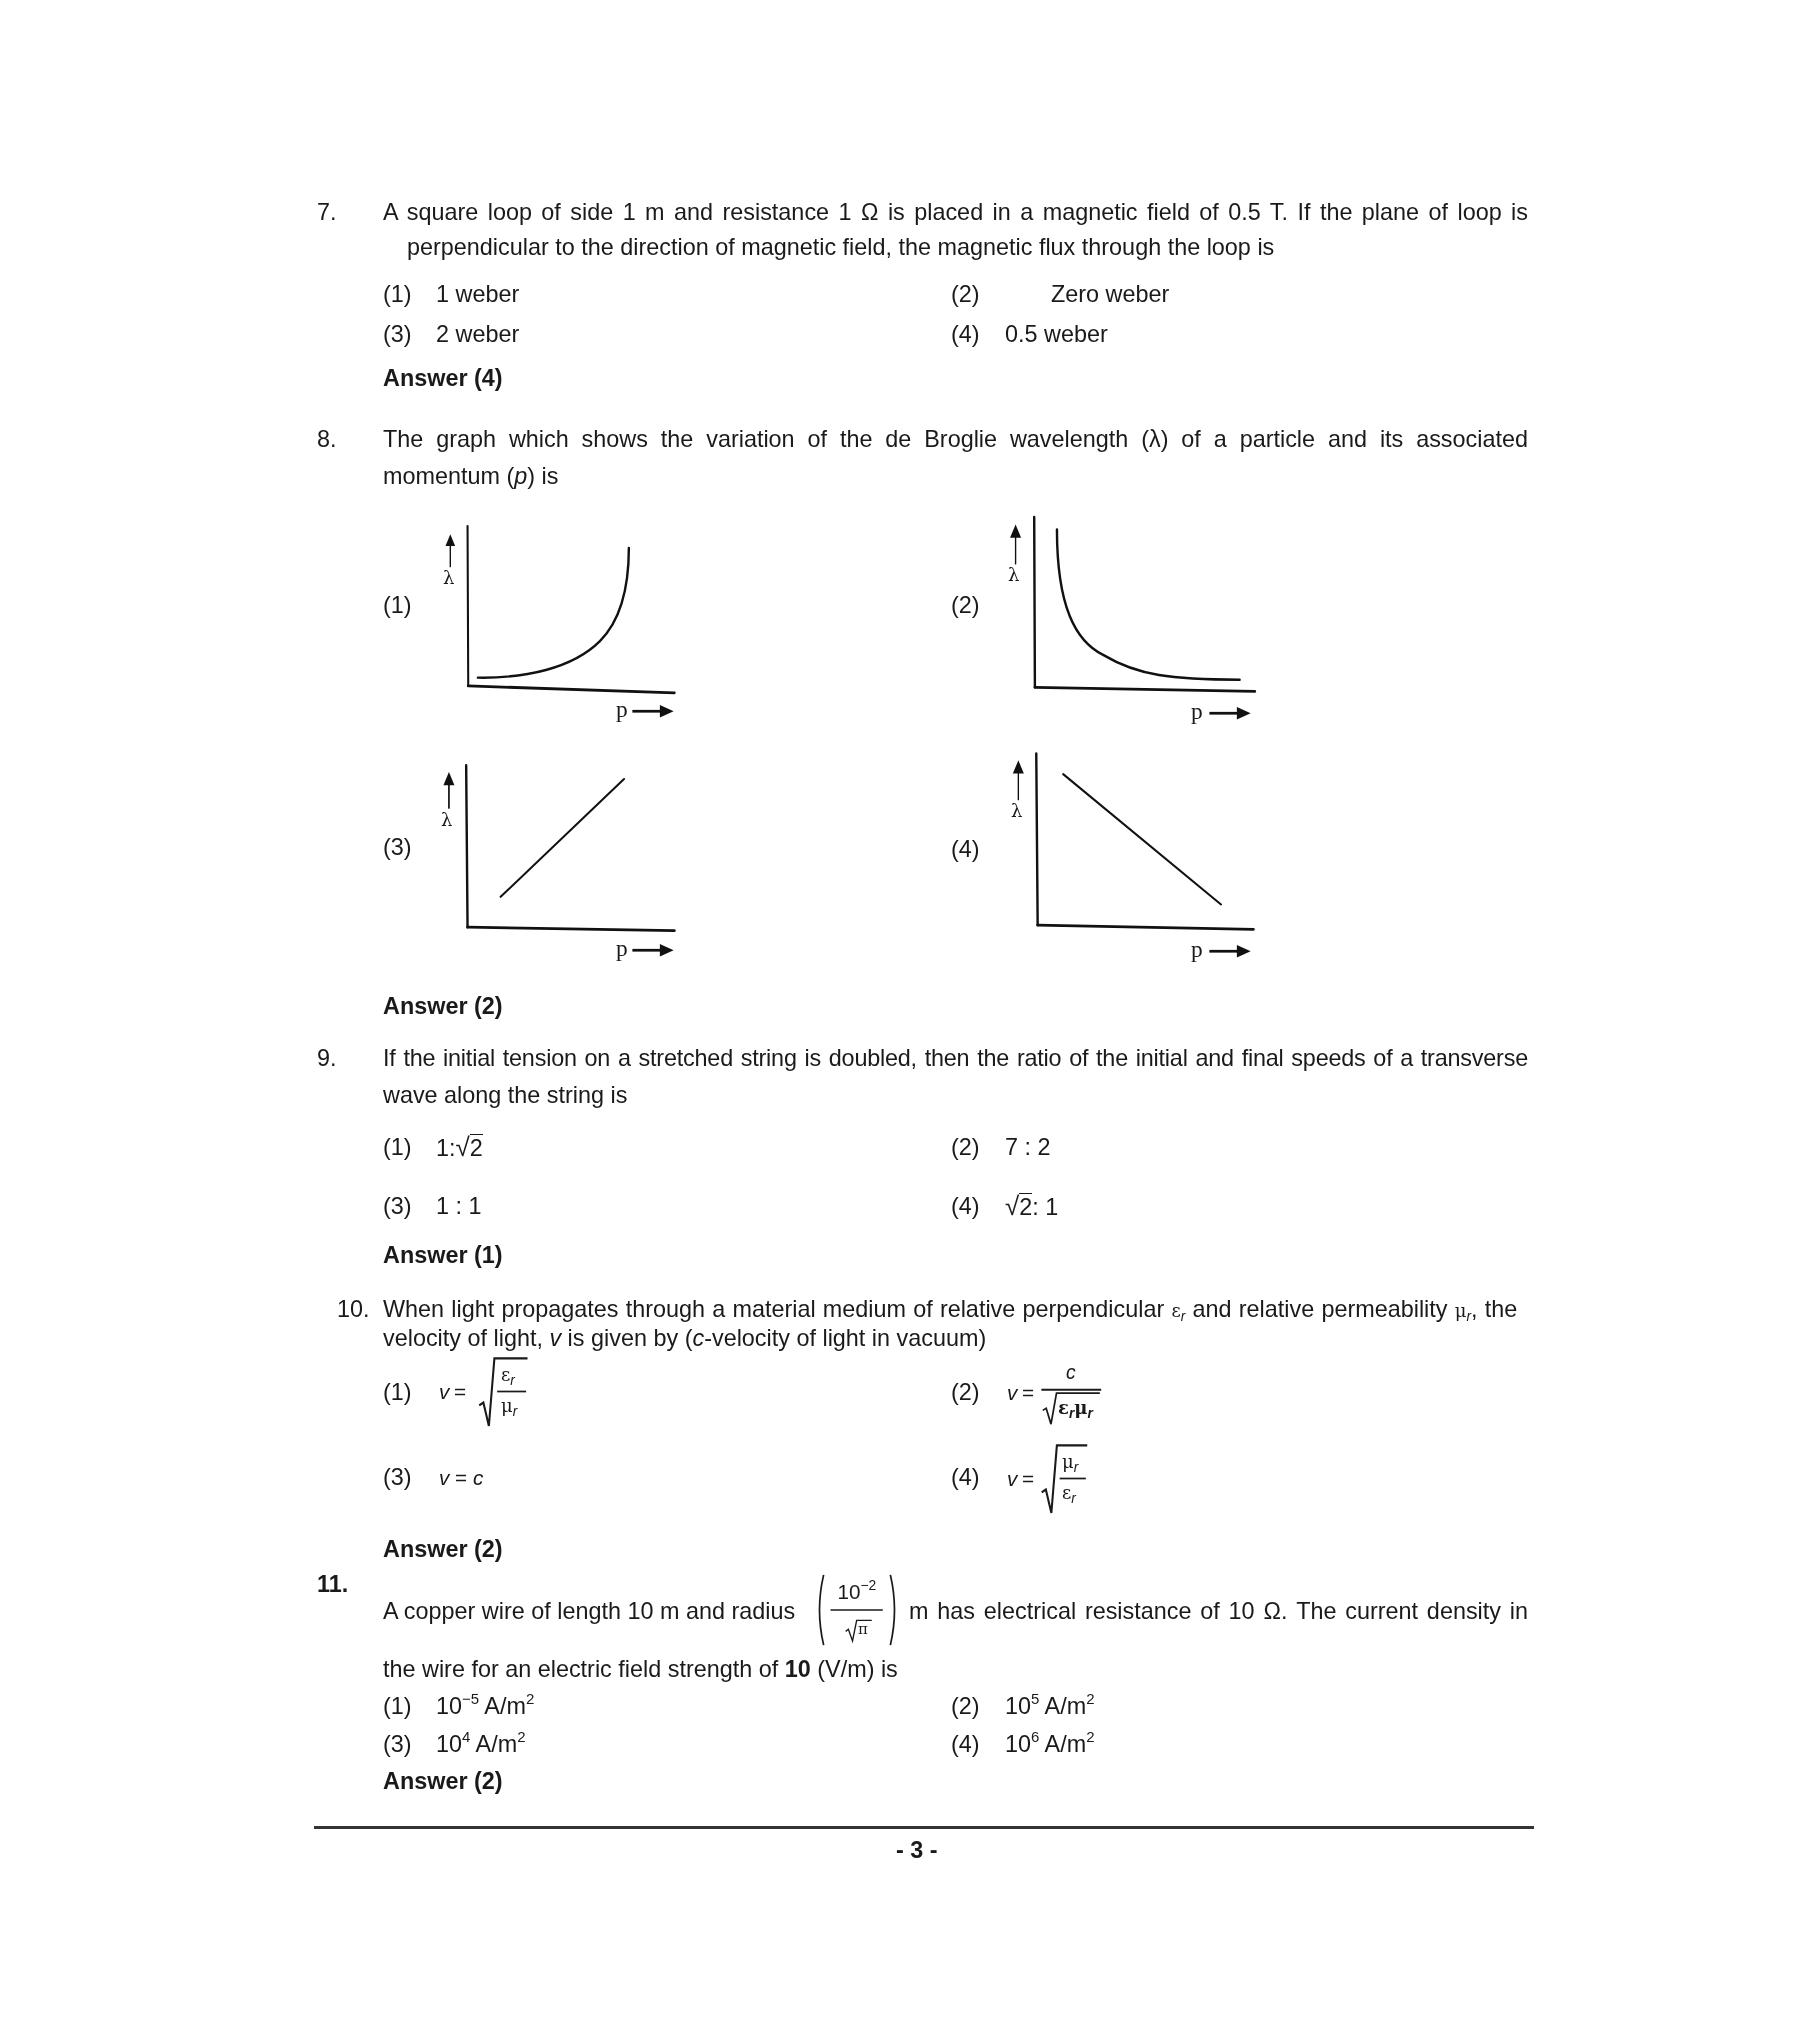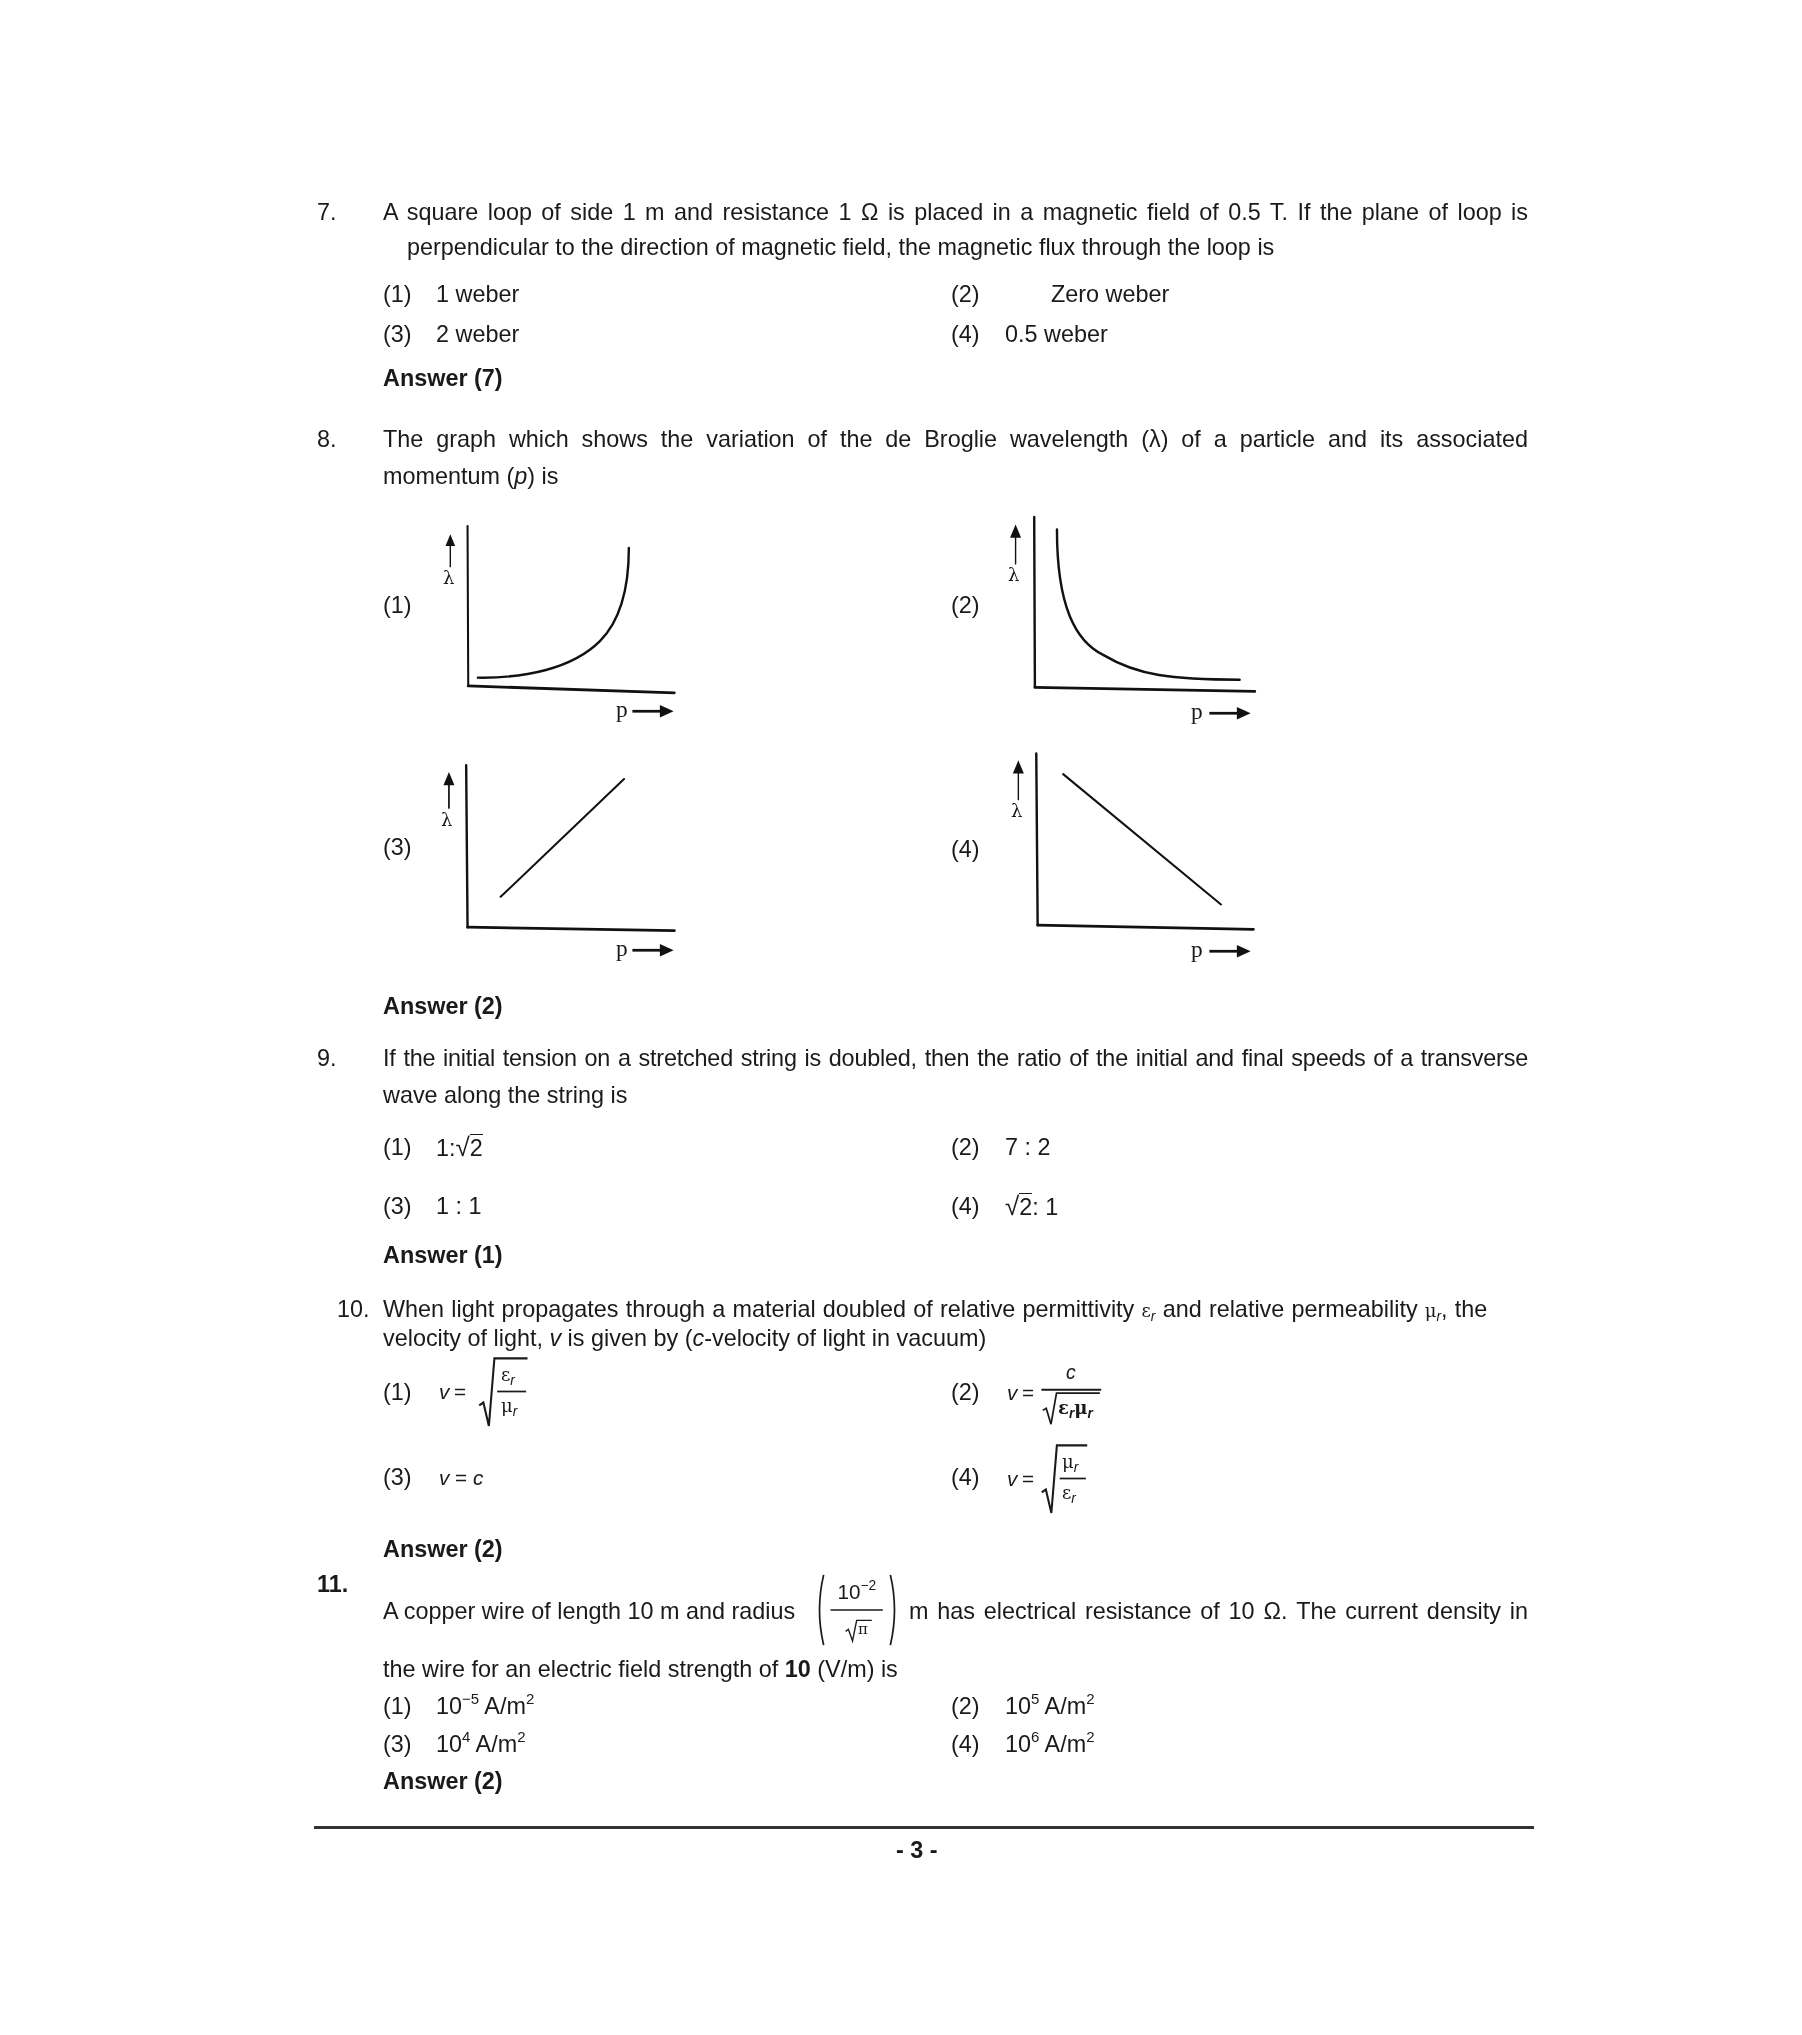--- a/index.html
+++ b/index.html
@@ -27,21 +27,21 @@
 <div class="abs t" style="left:383px;top:234px;margin-left:24px;">perpendicular to the direction of magnetic field, the magnetic flux through the loop is</div>
 
 <div class="abs t" style="left:383px;top:281px;">(1)</div>
 <div class="abs t" style="left:436px;top:281px;">1 weber</div>
 <div class="abs t" style="left:951px;top:281px;">(2)</div>
 <div class="abs t" style="left:1005px;top:281px;margin-left:46px;">Zero weber</div>
 <div class="abs t" style="left:383px;top:321px;">(3)</div>
 <div class="abs t" style="left:436px;top:321px;">2 weber</div>
 <div class="abs t" style="left:951px;top:321px;">(4)</div>
 <div class="abs t" style="left:1005px;top:321px;">0.5 weber</div>
-<div class="abs ans" style="left:383px;top:365px;">Answer (7)</div>
+<div class="abs ans" style="left:383px;top:365px;">Answer (4)</div>
 
 <div class="abs qnum" style="left:317px;top:426px;">8.</div>
 <div class="abs qtext" style="left:383px;top:426px;">The graph which shows the variation of the de Broglie wavelength (λ) of a particle and its associated</div>
 <div class="abs t" style="left:383px;top:463px;"><span>momentum (</span><span class="it">p</span><span>) is</span></div>
 
 <div class="abs t" style="left:383px;top:592px;">(1)</div>
 <div class="abs t" style="left:951px;top:592px;">(2)</div>
 <div class="abs t" style="left:383px;top:834px;">(3)</div>
 <div class="abs t" style="left:951px;top:836px;">(4)</div>
 
@@ -121,21 +121,21 @@
 <div class="abs t" style="left:1005px;top:1134px;">7 : 2</div>
 
 <div class="abs t" style="left:383px;top:1193px;">(3)</div>
 <div class="abs t" style="left:436px;top:1193px;">1 : 1</div>
 <div class="abs t" style="left:951px;top:1193px;">(4)</div>
 <div class="abs t" style="left:1005px;top:1193px;"><span style="font-size:26px;">√</span><span style="border-top:1.7px solid #1a1a1a;">2</span><span>: 1</span></div>
 
 <div class="abs ans" style="left:383px;top:1242px;">Answer (1)</div>
 
 <div class="abs qnum" style="left:317px;top:1296px;margin-left:20px;">10.</div>
-<div class="abs t" style="left:383px;top:1296px;word-spacing:0.7px;"><span>When light propagates through a material doubled of relative permittivity </span><span class="greek">ε</span><span class="sub">r</span><span> and relative permeability </span><span class="greek">μ</span><span class="sub">r</span><span>, the</span></div>
+<div class="abs t" style="left:383px;top:1296px;word-spacing:0.7px;"><span>When light propagates through a material medium of relative perpendicular </span><span class="greek">ε</span><span class="sub">r</span><span> and relative permeability </span><span class="greek">μ</span><span class="sub">r</span><span>, the</span></div>
 <div class="abs t" style="left:383px;top:1325px;"><span>velocity of light, </span><span class="it">v</span><span> is given by (</span><span class="it">c</span><span>-velocity of light in vacuum)</span></div>
 
 <div class="abs t" style="left:383px;top:1379px;">(1)</div>
 <div class="abs" style="left:439px;top:1357px;">
   <svg width="97" height="69" viewBox="0 0 140 100" style="position:absolute;left:0;top:0;overflow:visible;">
     <path d="M58 70 L64 66 L72 100 L80 2 L128 2" stroke="#1a1a1a" stroke-width="3" fill="none"></path>
     <line x1="84" y1="50" x2="126" y2="50" stroke="#1a1a1a" stroke-width="2.5"></line>
   </svg>
   <span class="abs it" style="left:0;top:23.4px;font-size:20.7px;">v</span>
   <span class="abs" style="left:15px;top:23.4px;font-size:20.7px;">=</span>

